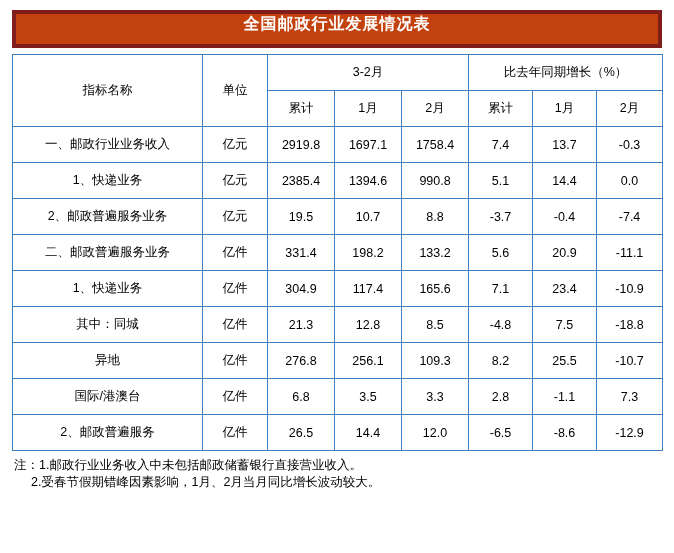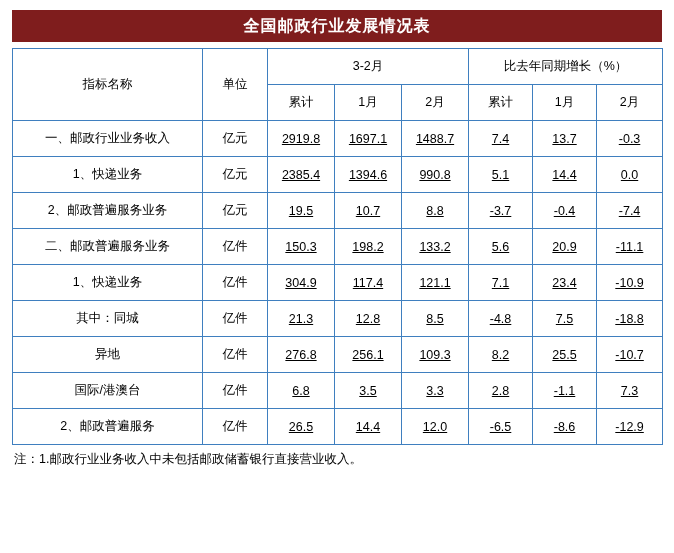--- a/index.html
+++ b/index.html
@@ -18,24 +18,23 @@
     width: 674px;
     height: 553px;
     position: relative;
     background: #ffffff;
     box-sizing: border-box;
     padding: 0;
   }
   .title-bar {
     margin: 10px 12px 0 12px;
     height: 30px;
-    background: #7f1d1d;
-    border: 1px solid #7f1d1d;
+    background: #c2410c;
+    border: 4px solid #7f1d1d;
     display: flex;
-    align-items: center;
     justify-content: center;
   }
   .title-bar .title-text {
     color: #ffffff;
     font-size: 16px;
     font-weight: bold;
     letter-spacing: 1px;
   }
   table.main {
     margin: 6px 12px 0 12px;
@@ -60,21 +59,20 @@
     text-align: center;
     padding-left: 4px;
     padding-right: 4px;
     white-space: nowrap;
   }
   .num {
     font-size: 13px;
     text-align: right;
     padding-right: 10px;
     font-family: "Liberation Sans", sans-serif;
-    text-decoration: underline;
   }
   .unit {
     font-size: 12.5px;
   }
   .notes {
     margin: 6px 12px 0 14px;
     font-size: 12.5px;
     line-height: 17px;
     color: #000000;
   }
@@ -128,21 +126,21 @@
         <th class="hdr">1月</th>
         <th class="hdr">2月</th>
       </tr>
     </thead>
     <tbody>
       <tr>
         <td class="c-name">一、邮政行业业务收入</td>
         <td class="unit">亿元</td>
         <td class="num">2919.8</td>
         <td class="num">1697.1</td>
-        <td class="num">1488.7</td>
+        <td class="num">1758.4</td>
         <td class="num">7.4</td>
         <td class="num">13.7</td>
         <td class="num">-0.3</td>
       </tr>
       <tr>
         <td class="c-name">1、快递业务</td>
         <td class="unit">亿元</td>
         <td class="num">2385.4</td>
         <td class="num">1394.6</td>
         <td class="num">990.8</td>
@@ -156,33 +154,33 @@
         <td class="num">19.5</td>
         <td class="num">10.7</td>
         <td class="num">8.8</td>
         <td class="num">-3.7</td>
         <td class="num">-0.4</td>
         <td class="num">-7.4</td>
       </tr>
       <tr>
         <td class="c-name">二、邮政普遍服务业务</td>
         <td class="unit">亿件</td>
-        <td class="num">150.3</td>
+        <td class="num">331.4</td>
         <td class="num">198.2</td>
         <td class="num">133.2</td>
         <td class="num">5.6</td>
         <td class="num">20.9</td>
         <td class="num">-11.1</td>
       </tr>
       <tr>
         <td class="c-name">1、快递业务</td>
         <td class="unit">亿件</td>
         <td class="num">304.9</td>
         <td class="num">117.4</td>
-        <td class="num">121.1</td>
+        <td class="num">165.6</td>
         <td class="num">7.1</td>
         <td class="num">23.4</td>
         <td class="num">-10.9</td>
       </tr>
       <tr>
         <td class="c-name">其中：同城</td>
         <td class="unit">亿件</td>
         <td class="num">21.3</td>
         <td class="num">12.8</td>
         <td class="num">8.5</td>
@@ -218,15 +216,16 @@
         <td class="num">12.0</td>
         <td class="num">-6.5</td>
         <td class="num">-8.6</td>
         <td class="num">-12.9</td>
       </tr>
     </tbody>
   </table>
 
   <div class="notes">
     <div>注：1.邮政行业业务收入中未包括邮政储蓄银行直接营业收入。</div>
+    <div class="note2">2.受春节假期错峰因素影响，1月、2月当月同比增长波动较大。</div>
   </div>
 
 </div>
 
 </body></html>

